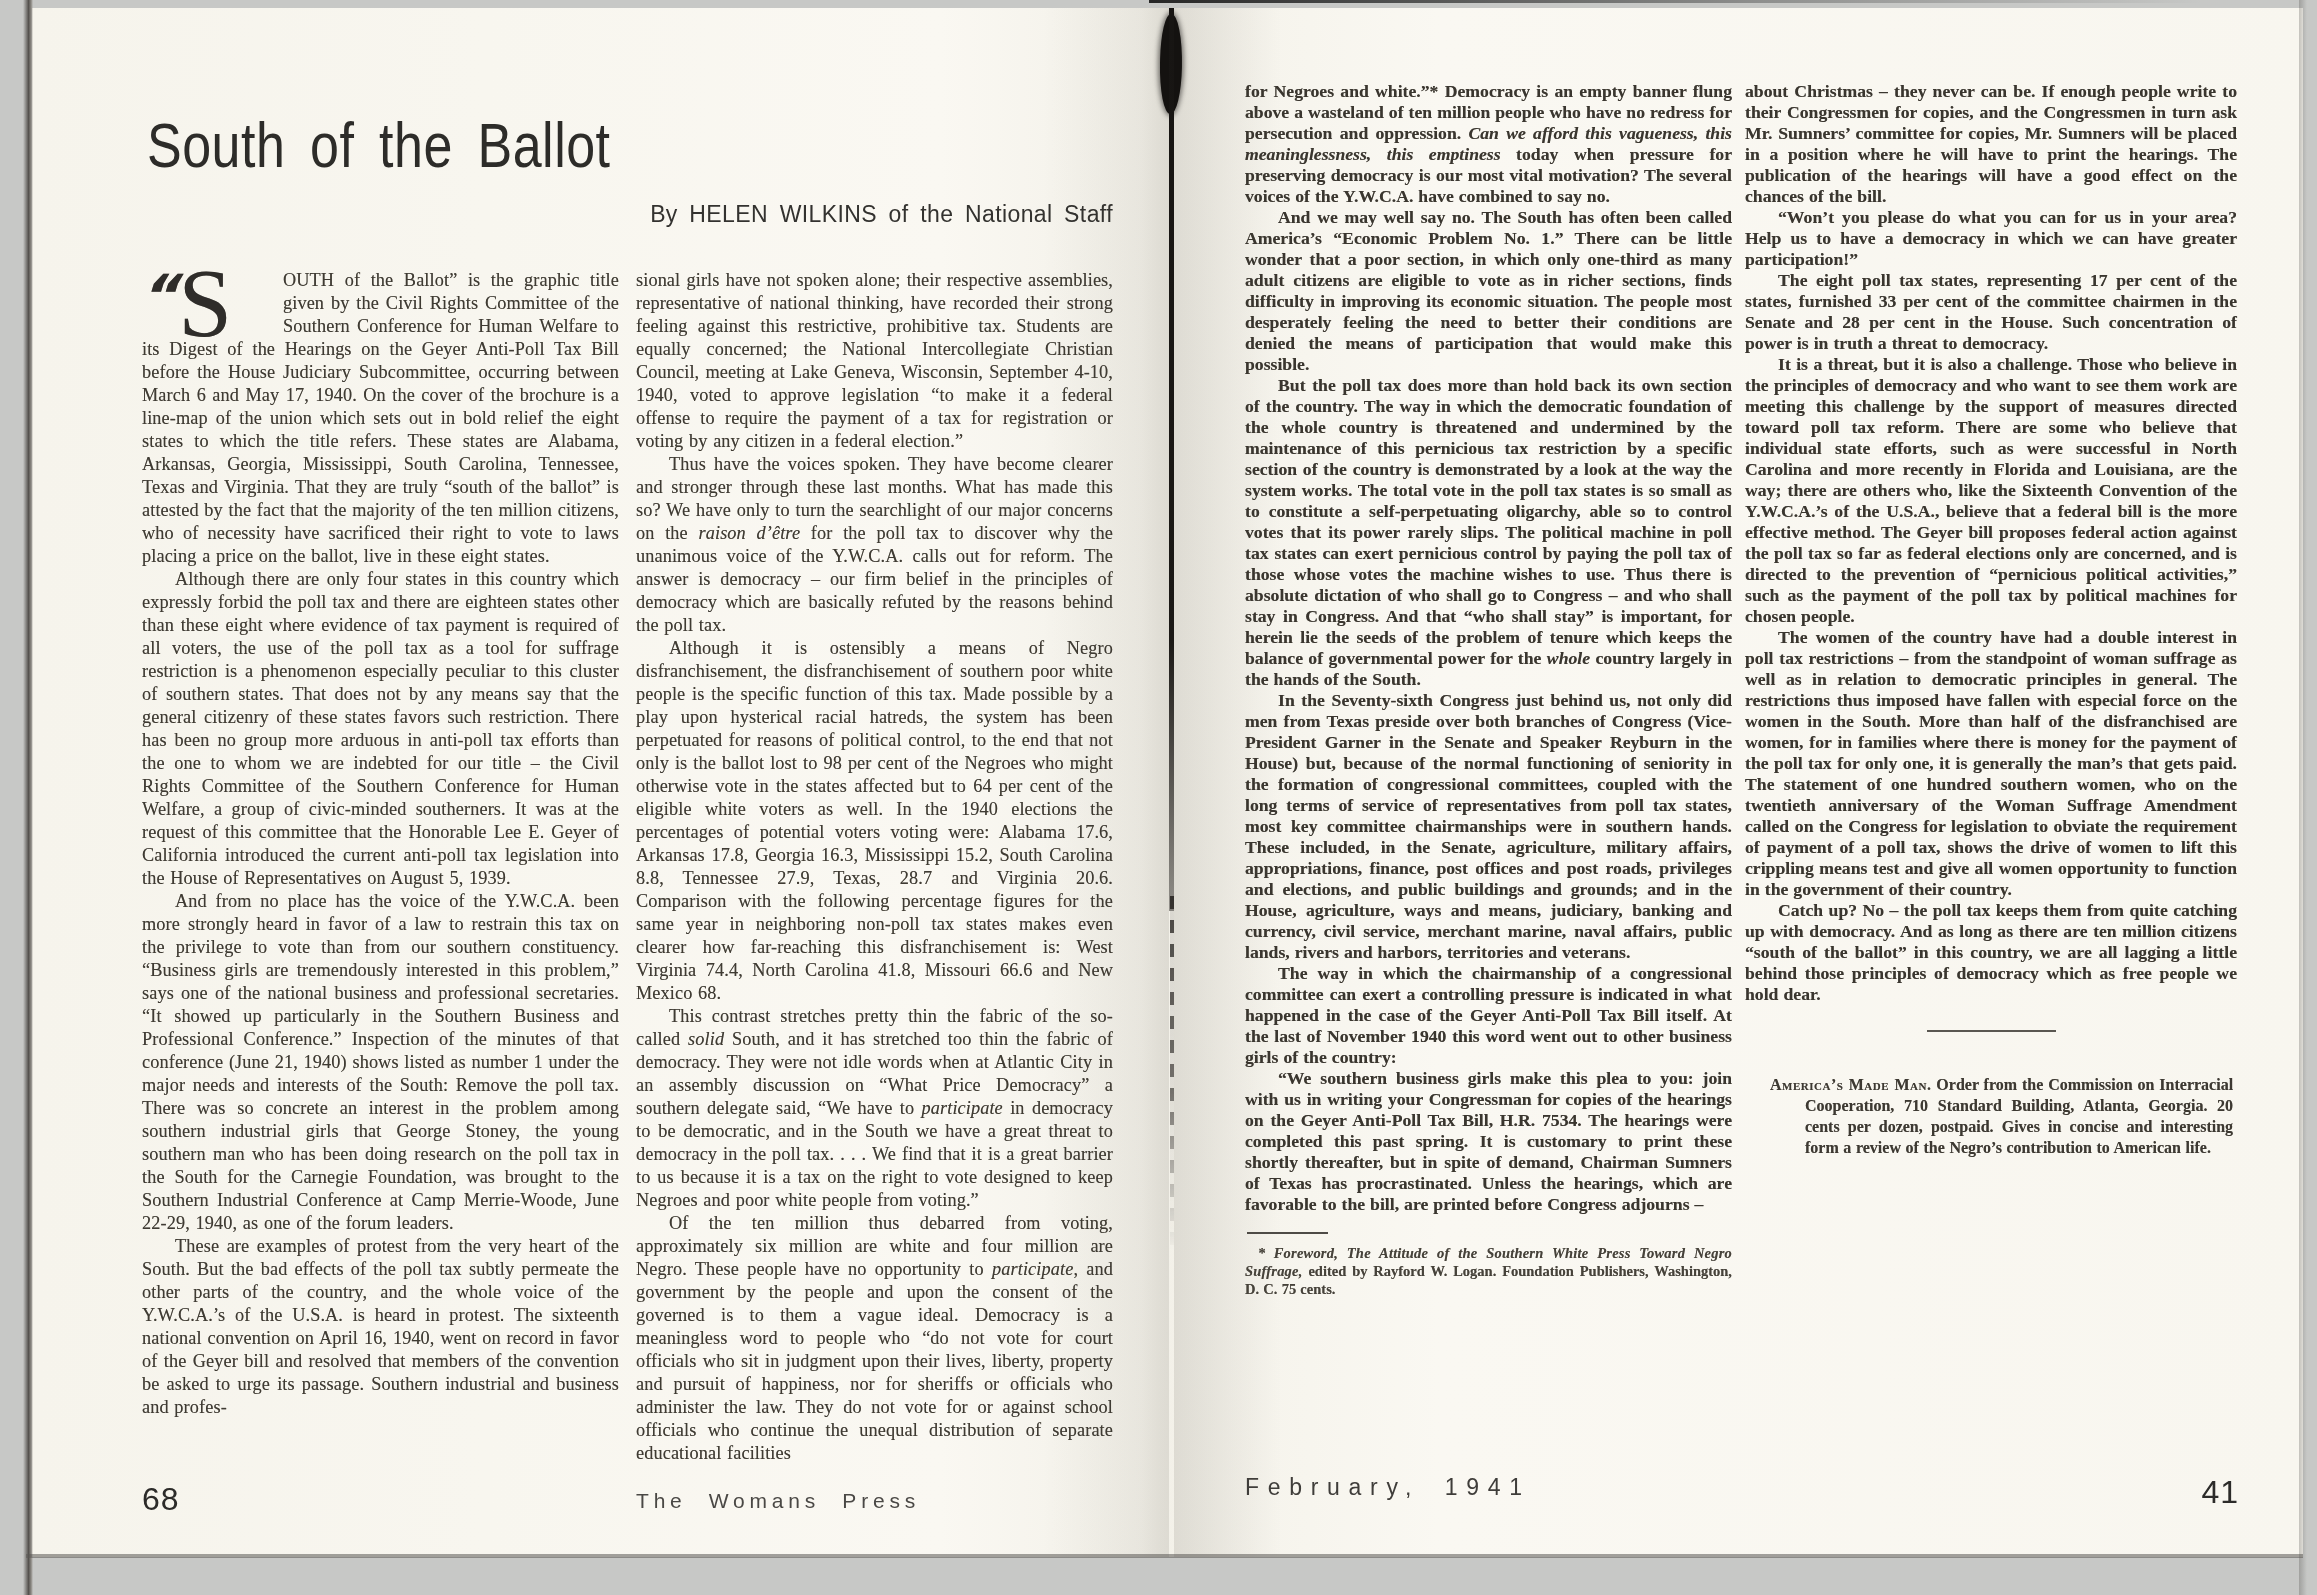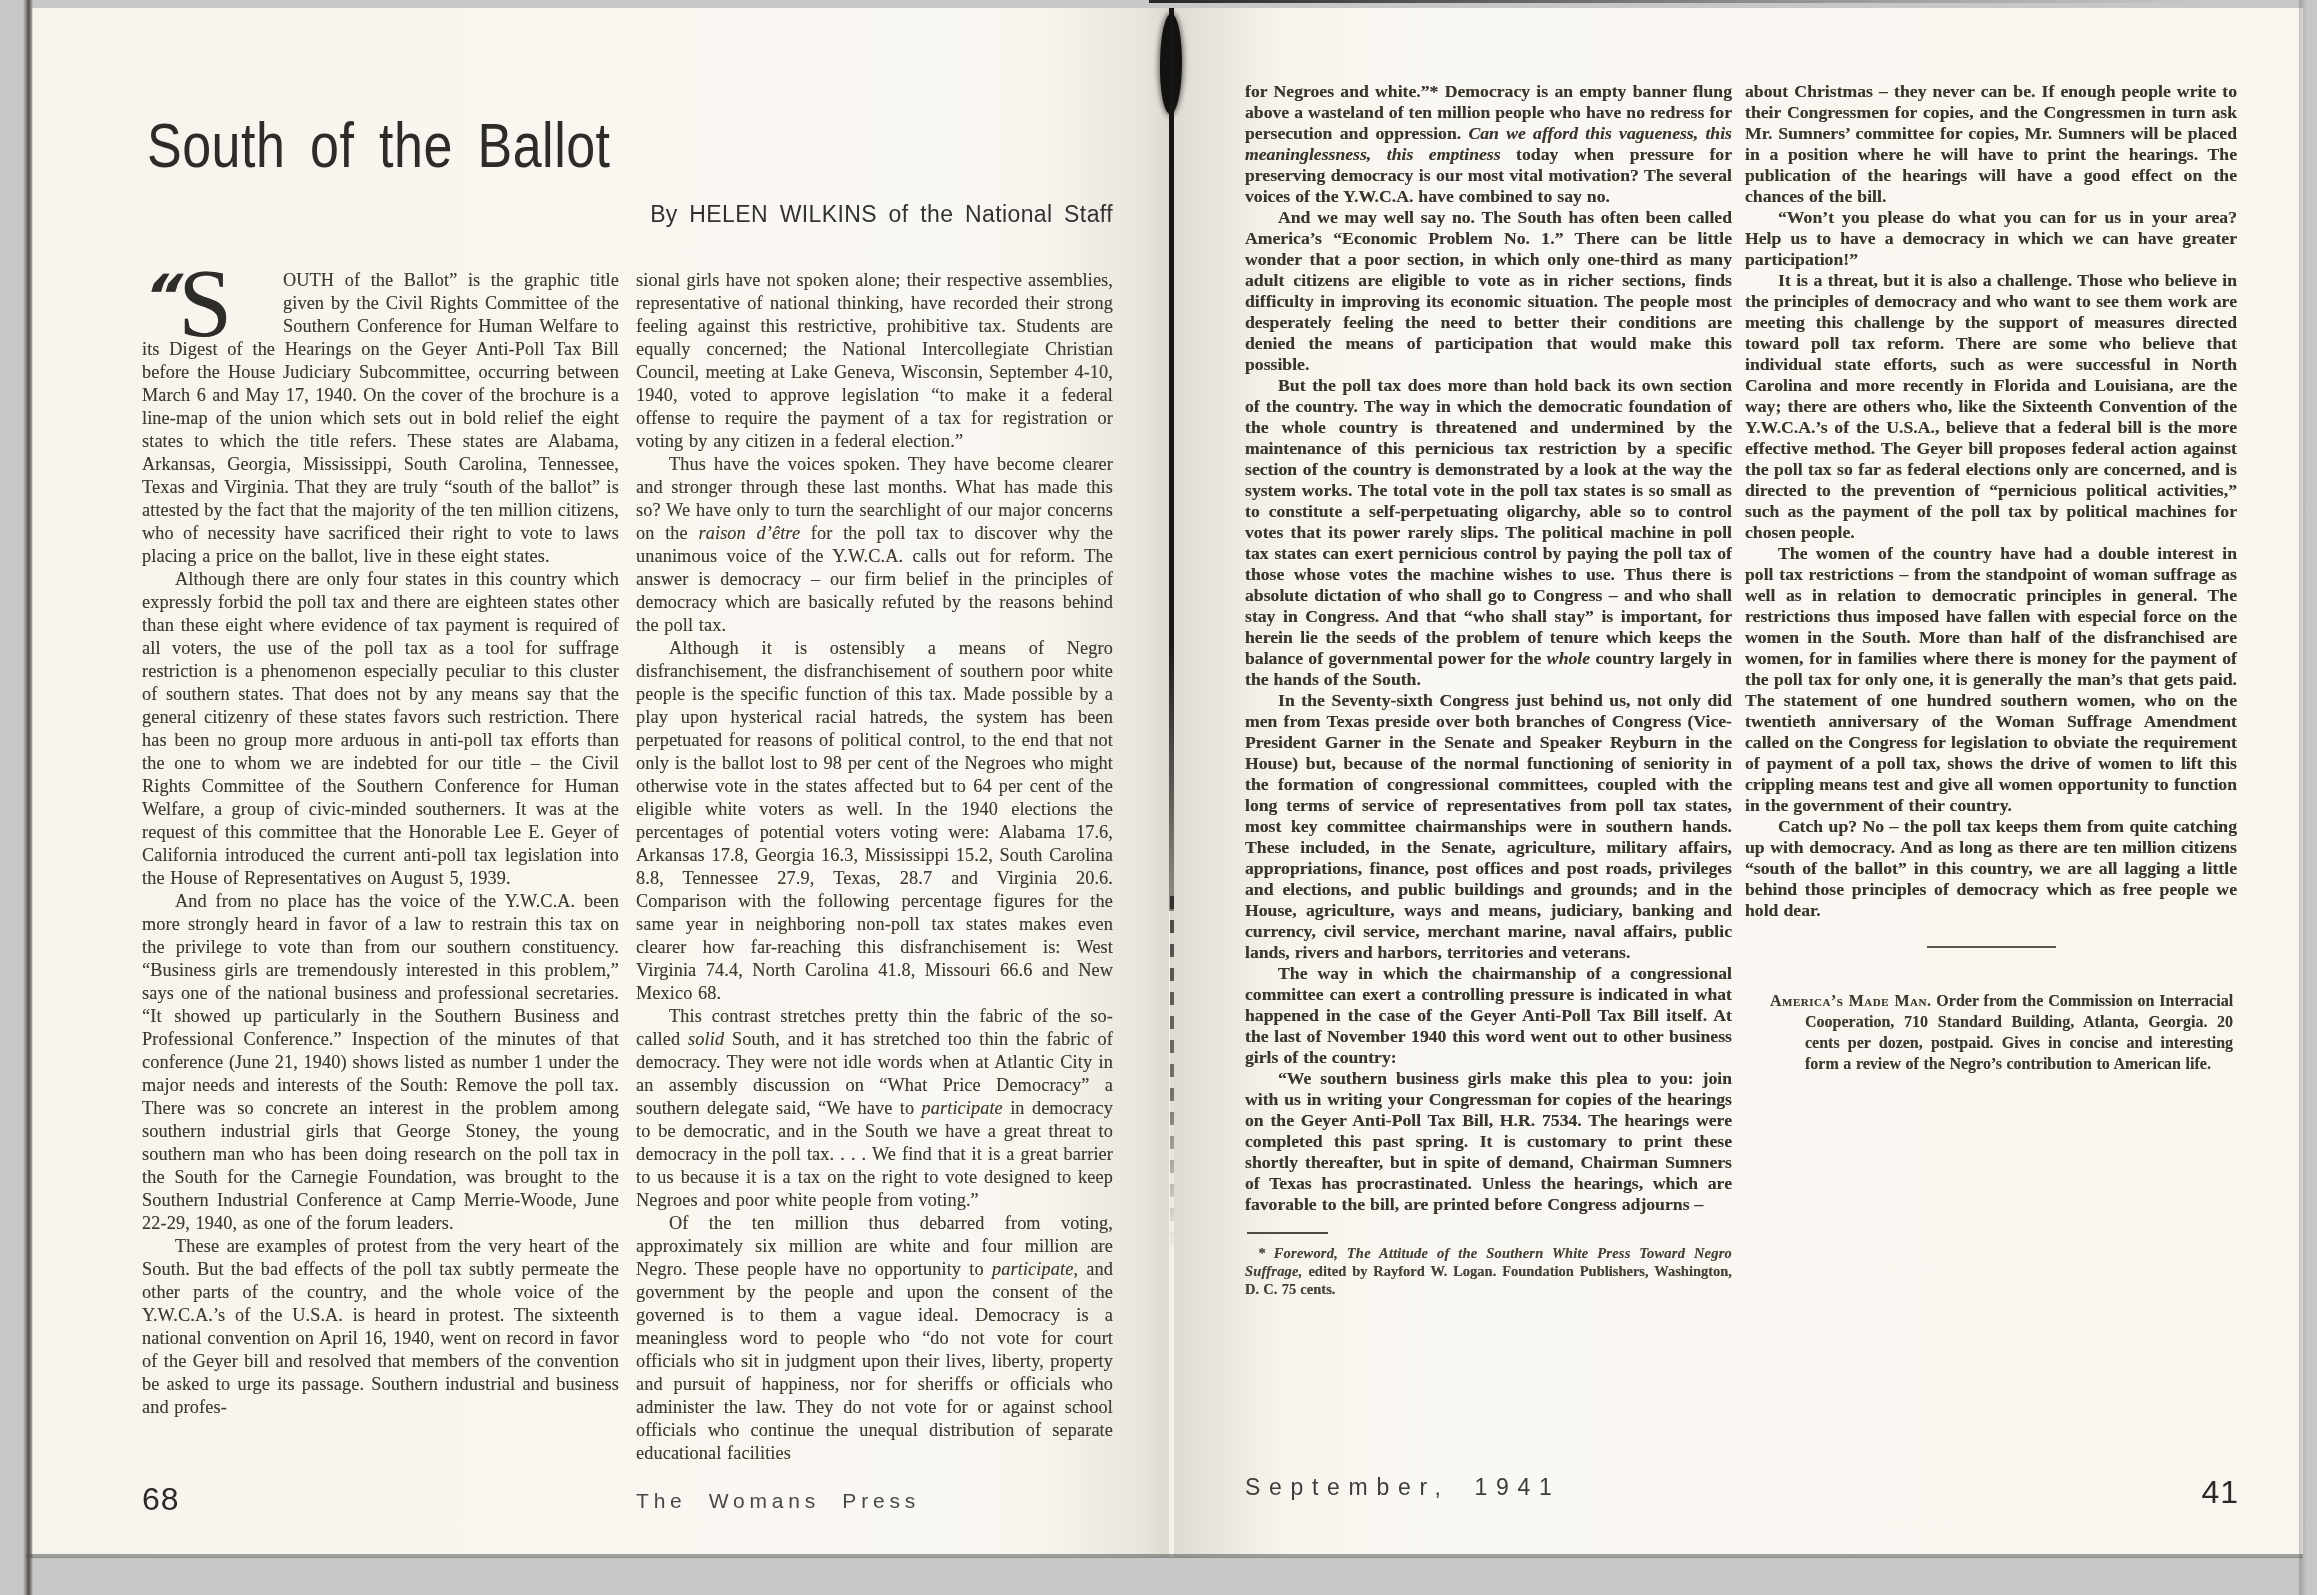--- a/index.html
+++ b/index.html
@@ -118,29 +118,30 @@
           <p class="para">“We southern business girls make this plea to you: join with us in writing your Congressman for copies of the hearings on the Geyer Anti-Poll Tax Bill, H.R. 7534.  The hearings were completed this past spring.  It is customary to print these shortly thereafter, but in spite of demand, Chairman Sumners of Texas has procrastinated.  Unless the hearings, which are favorable to the bill, are printed before Congress adjourns –</p>
         </div>
       <div class="fn-rule"></div>
       <p class="footnote"><span>*</span><i>Foreword, The Attitude of the Southern White Press Toward Negro Suffrage,</i><span> edited by Rayford W. Logan. Foundation Publishers, Washington, D. C.  75 cents.</span></p>
     </div>
 
     <div class="col rp-body col-r2">
       <div>
           <p class="para cont">about Christmas – they never can be.  If enough people write to their Congressmen for copies, and the Congressmen in turn ask Mr. Sumners’ committee for copies, Mr. Sumners will be placed in a position where he will have to print the hearings.  The publication of the hearings will have a good effect on the chances of the bill.</p>
           <p class="para">“Won’t you please do what you can for us in your area?  Help us to have a democracy in which we can have greater participation!”</p>
+          <p class="para">The eight poll tax states, representing 17 per cent of the states, furnished 33 per cent of the committee chairmen in the Senate and 28 per cent in the House.  Such concentration of power is in truth a threat to democracy.</p>
           <p class="para">It is a threat, but it is also a challenge.  Those who believe in the principles of democracy and who want to see them work are meeting this challenge by the support of measures directed toward poll tax reform.  There are some who believe that individual state efforts, such as were successful in North Carolina and more recently in Florida and Louisiana, are the way; there are others who, like the Sixteenth Convention of the Y.W.C.A.’s of the U.S.A., believe that a federal bill is the more effective method.  The Geyer bill proposes federal action against the poll tax so far as federal elections only are concerned, and is directed to the prevention of “pernicious political activities,” such as the payment of the poll tax by political machines for chosen people.</p>
           <p class="para">The women of the country have had a double interest in poll tax restrictions – from the standpoint of woman suffrage as well as in relation to democratic principles in general.  The restrictions thus imposed have fallen with especial force on the women in the South.  More than half of the disfranchised are women, for in families where there is money for the payment of the poll tax for only one, it is generally the man’s that gets paid.  The statement of one hundred southern women, who on the twentieth anniversary of the Woman Suffrage Amendment called on the Congress for legislation to obviate the requirement of payment of a poll tax, shows the drive of women to lift this crippling means test and give all women opportunity to function in the government of their country.</p>
           <p class="para">Catch up?  No – the poll tax keeps them from quite catching up with democracy.  And as long as there are ten million citizens “south of the ballot” in this country, we are all lagging a little behind those principles of democracy which as free people we hold dear.</p>
         </div>
       <div class="bn-rule"></div>
       <p class="book-note"><span class="smallcaps">America’s Made Man.</span><span>  Order from the Commission on Interracial Cooperation, 710 Standard Building, Atlanta, Georgia.  20 cents per dozen, postpaid.  Gives in concise and interesting form a review of the Negro’s contribution to American life.</span></p>
     </div>
 
-    <div class="issuedate">September, 1941</div>
+    <div class="issuedate">February, 1941</div>
     <div class="pagenum pn-right">41</div>
   </div>
 
   <div class="edge-left"></div>
   <div class="edge-right"></div>
   <div class="edge-bottom"></div>
   <div class="edge-top-right"></div>
   <div class="gutter-blob" style="left:1160px;top:13.5px;"></div>
   <div class="gutter-line" style="left:1169px;top:7.7px;"></div>
   <div class="gutter-line-low" style="left:1170px;top:896px;"></div>

